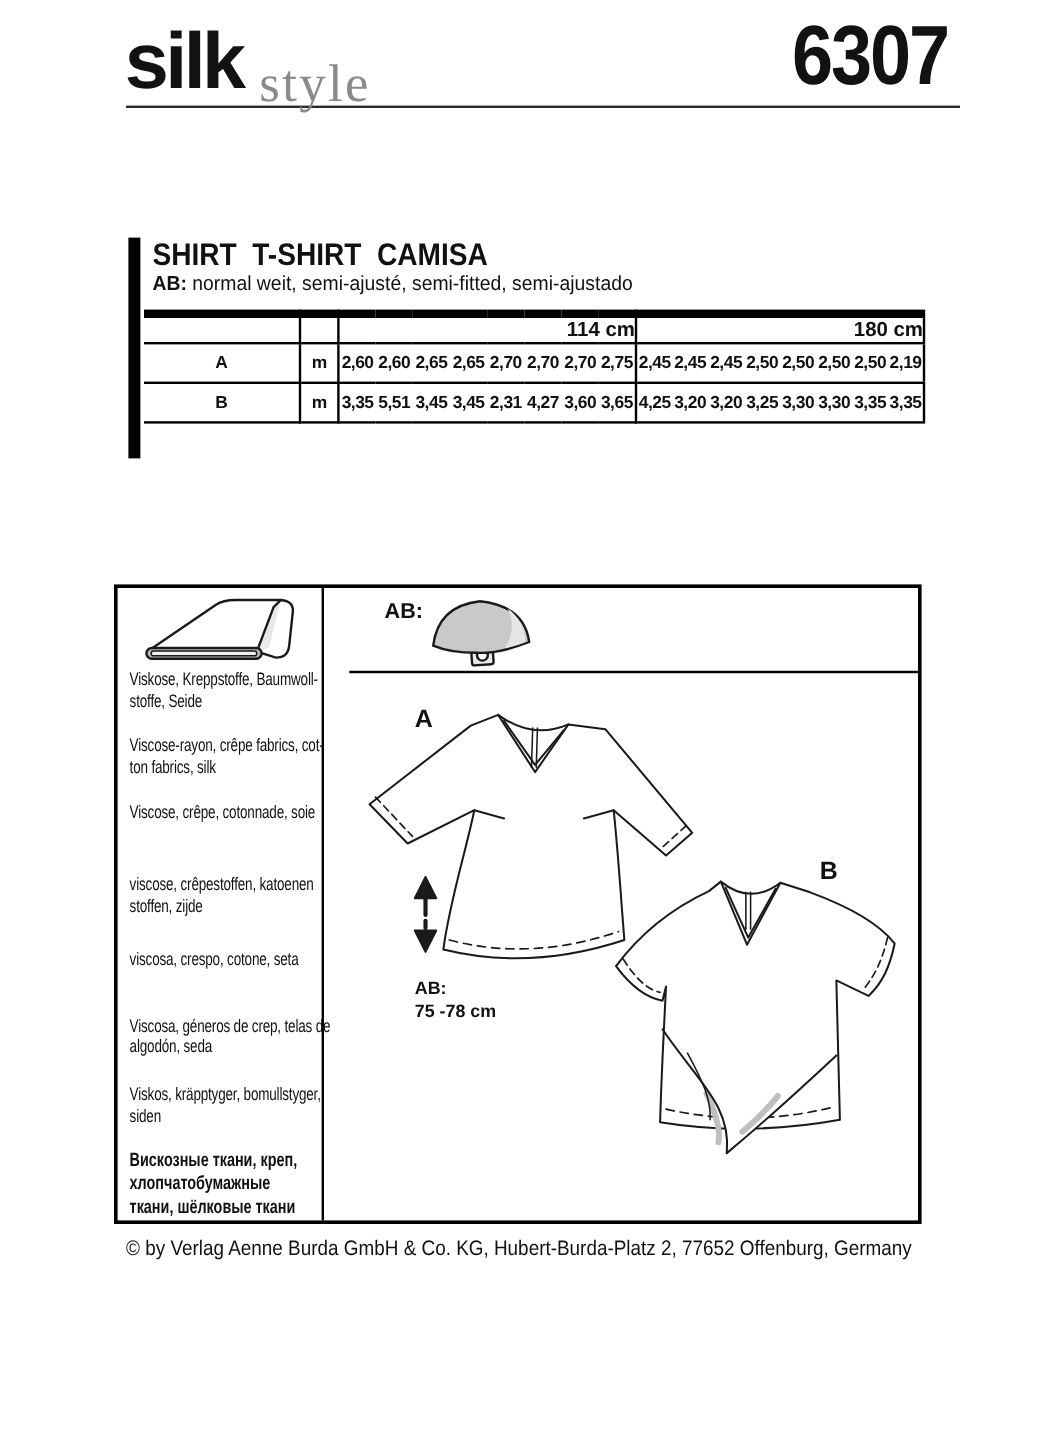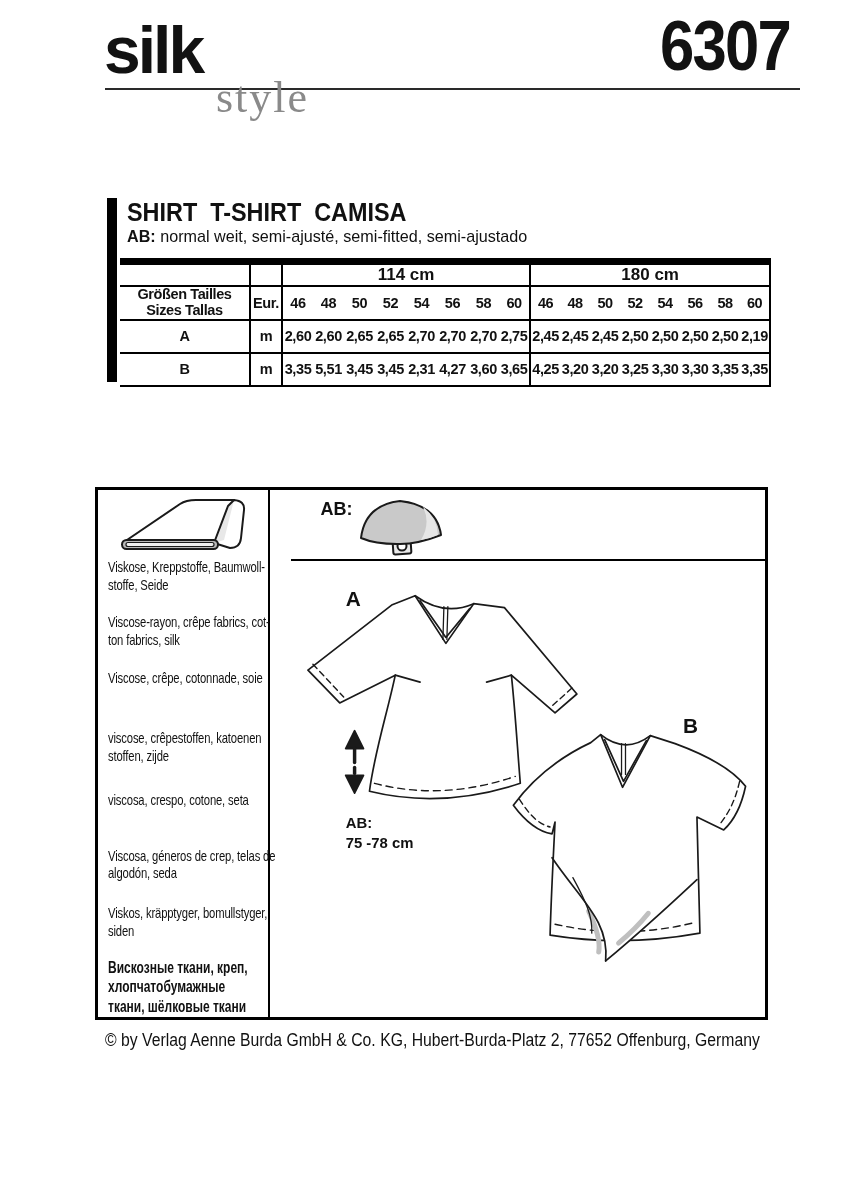--- a/index.html
+++ b/index.html
@@ -5,38 +5,38 @@
   * { margin:0; padding:0; box-sizing:border-box; }
   html,body { background:#fff; }
   body {
     width:868px; height:1200px; position:relative; overflow:hidden;
     font-family:"Liberation Sans", sans-serif; color:#111;
   }
   .abs { position:absolute; }
 
   
   .brand { left:104px; top:12px; font-size:66px; font-weight:bold; letter-spacing:-3px; color:#121212; }
-  .brand-sub { left:216px; top:72px; font-size:44px; font-family:"Liberation Serif", serif; color:#8a8a8a; letter-spacing:2px; z-index:2; }
+  .brand-sub { left:216px; top:44px; font-size:44px; font-family:"Liberation Serif", serif; color:#8a8a8a; letter-spacing:2px; z-index:2; }
   .header-rule { left:105px; top:88px; width:695px; height:2px; background:#2a2a2a; z-index:1; }
   .pattern-number { left:590px; top:6px; width:200px; text-align:right; font-size:70px; font-weight:bold; letter-spacing:-2px; transform:scaleX(.88); transform-origin:100% 0; color:#121212; }
 
   
   .title-bar { left:107px; top:198px; width:10px; height:184px; background:#000; }
   .doc-title { left:127px; top:197px; font-size:26px; font-weight:bold; white-space:pre; transform:scaleX(.9); transform-origin:0 0; letter-spacing:0; }
   .doc-subtitle { left:127px; top:227px; font-size:17px; white-space:pre; transform:scaleX(.95); transform-origin:0 0; }
   .doc-subtitle b { font-weight:bold; }
 
   
   .size-table-wrap { left:120px; top:258px; }
   table.size-table { border-collapse:collapse; table-layout:fixed; width:650px;
     border-top:7px solid #000; border-right:2px solid #000; }
   table.size-table td { border-bottom:2px solid #000; font-weight:bold; text-align:center;
     vertical-align:middle; font-size:14.5px; letter-spacing:-0.4px; padding:0; overflow:hidden; }
   td.b-r { border-right:2px solid #000; }
-  tr.cm-row td { height:22px; font-size:17px; letter-spacing:0; }
+  tr.cm-row td { height:22px; font-size:17px; letter-spacing:0;text-align:right; }
   tr.hdr-row td { height:33px; }
   tr.val-row td { height:33px; }
   td.lbl { text-align:left; padding-left:5px; font-size:15px; line-height:1.1; white-space:pre-line; }
   td.rowlbl { text-align:left; padding-left:5px; font-size:16px; }
 
   
   .info-box { left:95px; top:487px; width:673px; height:533px; border:3px solid #000; }
   .fabric-col { position:absolute; left:0; top:0; width:172px; height:100%; border-right:2.5px solid #000; }
   .fabric-icon-wrap { position:absolute; left:14px; top:4px; width:162px; height:62px; }
   .fab-text { position:absolute; left:10px; top:68px; width:228px; transform:scaleX(.75); transform-origin:0 0; }
@@ -82,41 +82,20 @@
       <col span="8" style="width:31px">
         <col span="8" style="width:30px">
     </colgroup>
     <tbody>
       <tr class="cm-row">
         <td class="b-r"></td>
         <td class="b-r"></td>
         <td colspan="8" class="b-r">114 cm</td>
         <td colspan="8">180 cm</td>
       </tr>
-      <tr class="hdr-row" id="sizes-row">
-        <td class="lbl b-r">Größen  Tailles
-Sizes  Tallas</td>
-        <td class="b-r">Eur.</td>
-      <td>46</td>
-          <td>48</td>
-          <td>50</td>
-          <td>52</td>
-          <td>54</td>
-          <td>56</td>
-          <td>58</td>
-          <td class="b-r">60</td>
-          <td>46</td>
-          <td>48</td>
-          <td>50</td>
-          <td>52</td>
-          <td>54</td>
-          <td>56</td>
-          <td>58</td>
-          <td>60</td>
-        </tr>
     <tr class="val-row">
           <td class="rowlbl b-r">A</td>
           <td class="b-r">m</td>
           <td>2,60</td>
           <td>2,60</td>
           <td>2,65</td>
           <td>2,65</td>
           <td>2,70</td>
           <td>2,70</td>
           <td>2,70</td>

